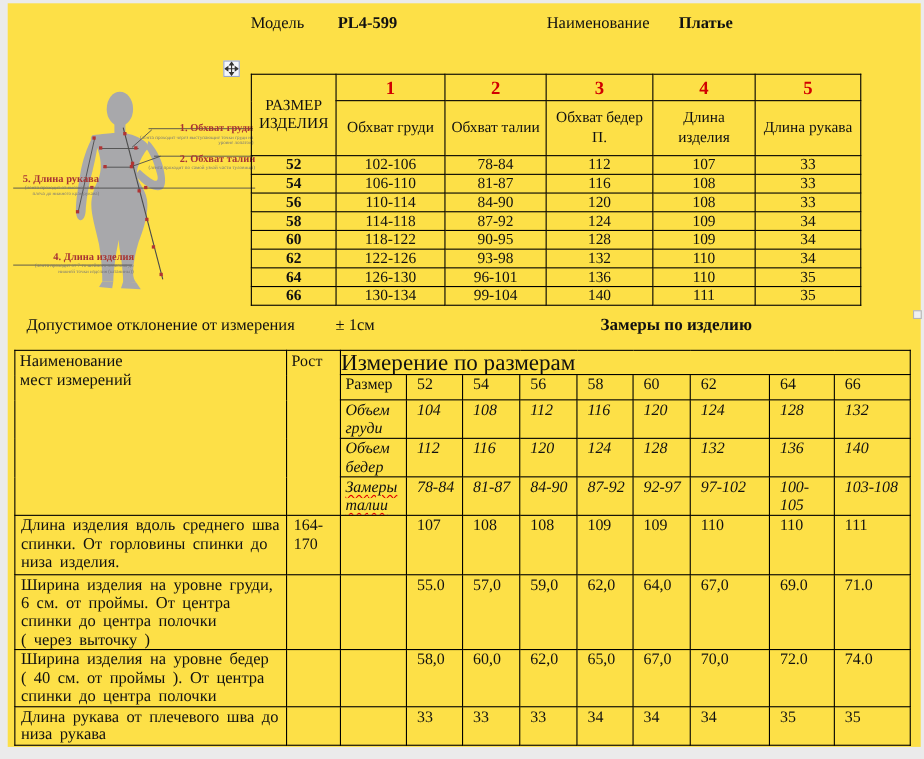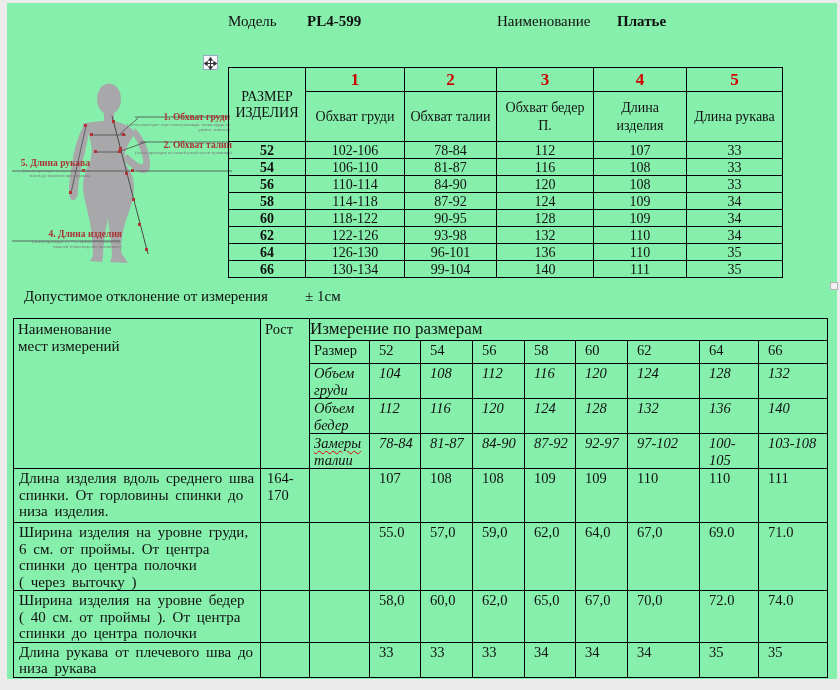--- a/index.html
+++ b/index.html
@@ -1,17 +1,17 @@
 <!DOCTYPE html>
 <html><head>
 <meta charset="utf-8">
 <style>
   html,body{margin:0;padding:0;}
   body{background:#ffffff;font-family:"Liberation Serif","DejaVu Serif",serif;color:#111;}
-  #stage{position:relative;width:840px;height:690px;background:#86efac;overflow:hidden;}
+  #stage{position:relative;width:840px;height:690px;background:#fde047;overflow:hidden;}
   .edge{position:absolute;background:#ebebeb;}
   #edge-top{left:0;top:0;width:840px;height:3px;}
   #edge-left{left:0;top:0;width:7px;height:690px;}
   #edge-right{left:837px;top:0;width:3px;height:690px;}
   #edge-bottom{left:0;top:679px;width:840px;height:11px;}
 
   
   .hdr{position:absolute;top:13px;font-size:15px;}
   .b{font-weight:bold;}
 
@@ -37,21 +37,21 @@
   .st-size{font-weight:bold;}
 
   
   .note{position:absolute;font-size:15px;}
 
   
   #measure-table{position:absolute;left:13px;top:318px;width:814px;font-size:14.5px;}
   #measure-table td{vertical-align:top;text-align:left;line-height:16.5px;}
   .mt-namehdr{padding:2px 4px;white-space:pre-line;font-size:15px;}
   .mt-rosthdr{padding:2px 4px;}
-  .mt-spanhdr{text-align:left;height:21px;font-size:17px;vertical-align:middle !important;}
+  .mt-spanhdr{text-align:left;height:21px;font-size:21px;vertical-align:middle !important;}
   .mt-plabel{padding:1px 2px 0 4px;}
   .mt-val{padding:1px 2px 0 9px;}
   #mt-size-row{height:23px;}
   .mt-param{height:34px;font-style:italic;}
   .mt-meas .mt-name{padding:1px 3px 0 5px;font-size:15px;word-spacing:3px;white-space:pre-line;}
   .mt-meas .mt-rost{padding:1px 14px 0 6px;}
   .squiggle{text-decoration:underline;text-decoration-style:wavy;text-decoration-color:#e00000;text-decoration-thickness:1px;text-underline-offset:2px;}
 
   
   #move-handle{position:absolute;left:203px;top:55px;width:15px;height:15px;background:#f4f6fa;border:1px solid #9aa7c7;box-sizing:border-box;cursor:move;}
@@ -249,20 +249,21 @@
           <td>99-104</td>
           <td>140</td>
           <td>111</td>
           <td>35</td>
         </tr>
       </tbody>
   </table>
 
   <span class="note" style="left:24px;top:288px;">Допустимое отклонение от измерения</span>
   <span class="note" style="left:305px;top:288px;">± 1см</span>
+  <span class="note b" style="left:546px;top:287px;font-size:15.5px;">Замеры по изделию</span>
 
   <div id="resize-handle"></div>
 
   <table id="measure-table">
     <colgroup>
       <col style="width:247px">
         <col style="width:49px">
         <col style="width:60px">
       <col style="width:51px">
         <col style="width:52px">

